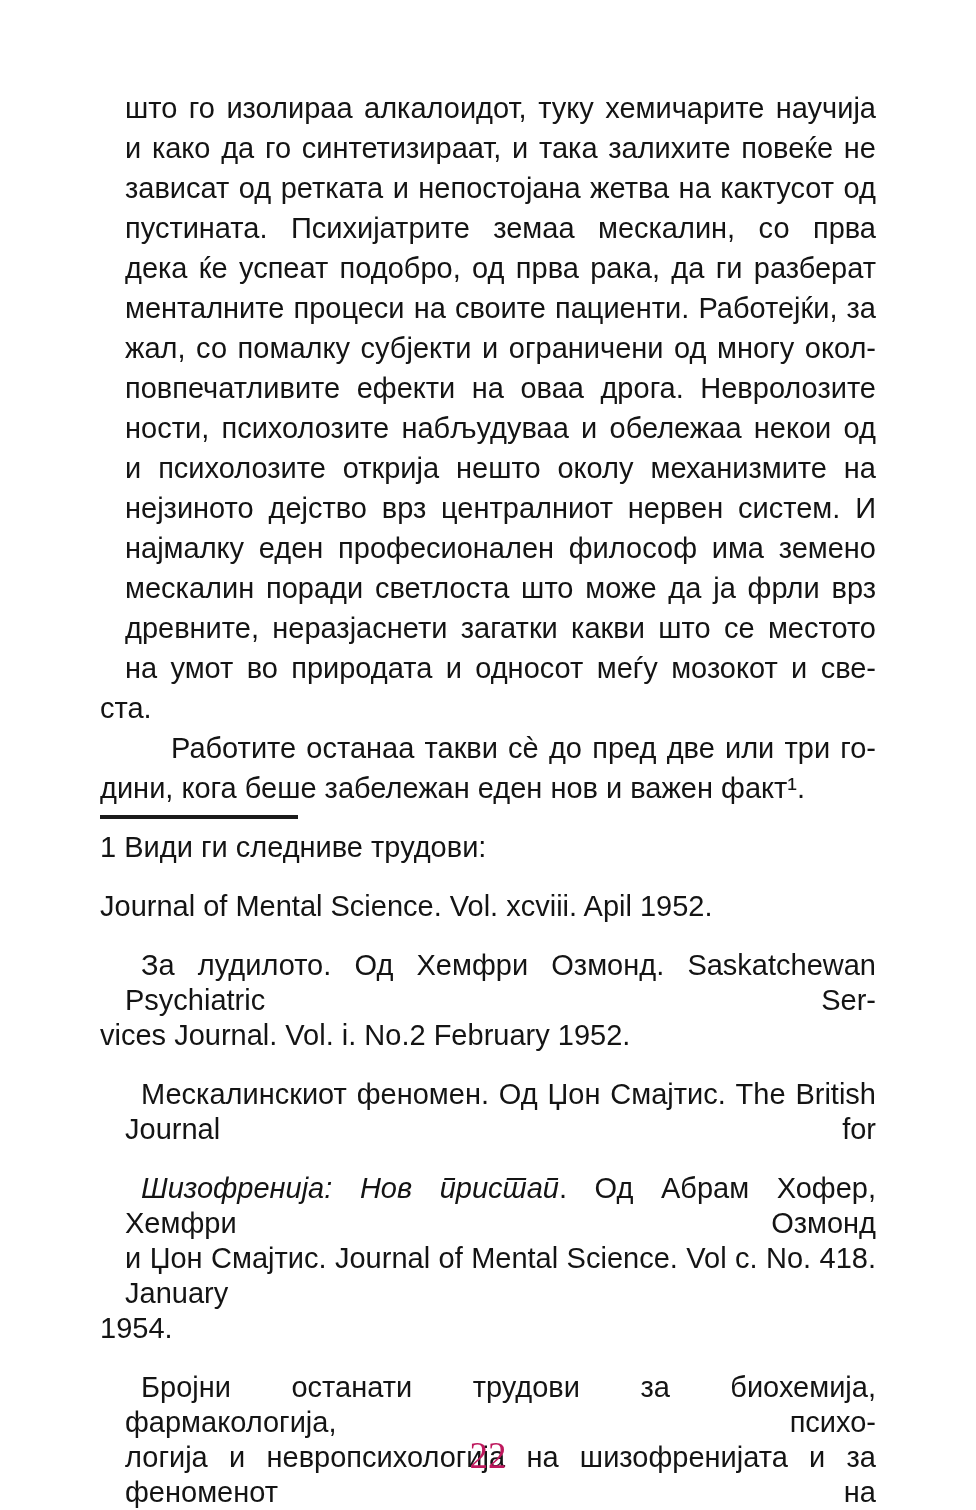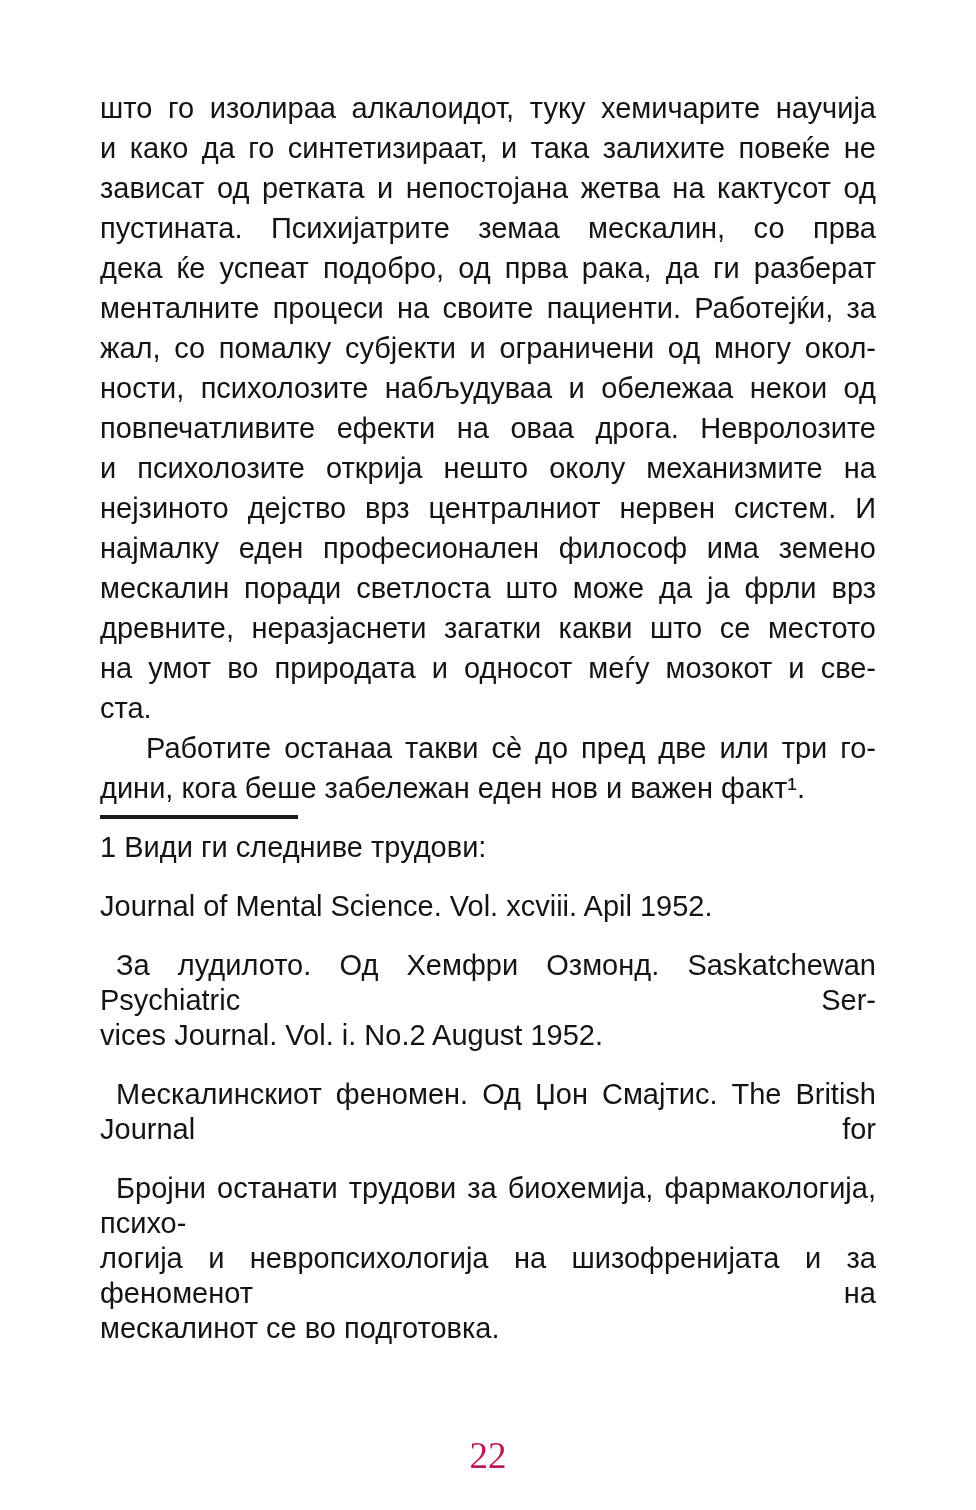--- a/index.html
+++ b/index.html
@@ -30,20 +30,21 @@
   }
   .footnotes .para { margin: 0 0 24px 0; }
   .footnotes .ind { text-indent: 16px; }
   .tline {
     text-align: left;
     min-height: 1em;
   }
   .tline.just {
     text-align: justify;
     text-align-last: justify;
+    margin-left: 25px;
   }
   .it { font-style: italic; }
   .footnote-rule {
     width: 198px;
     height: 0;
     border-top: 4px solid #1a1a1a;
     margin: 7px 0 11px 0;
   }
   .page-footer {
     position: absolute;
@@ -65,22 +66,22 @@
 
   <main class="body-text">
       <div class="para">
         <div class="tline just">што го изолираа алкалоидот, туку хемичарите научија</div>
         <div class="tline just">и како да го синтетизираат, и така залихите повеќе не</div>
         <div class="tline just">зависат од ретката и непостојана жетва на кактусот од</div>
         <div class="tline just">пустината. Психијатрите земаа мескалин, со прва</div>
         <div class="tline just">дека ќе успеат подобро, од прва рака, да ги разберат</div>
         <div class="tline just">менталните процеси на своите пациенти. Работејќи, за</div>
         <div class="tline just">жал, со помалку субјекти и ограничени од многу окол-</div>
+        <div class="tline just">повпечатливите ефекти на оваа дрога. Невролозите</div>
         <div class="tline just">ности, психолозите набљудуваа и обележаа некои од</div>
-        <div class="tline just">повпечатливите ефекти на оваа дрога. Невролозите</div>
         <div class="tline just">и психолозите открија нешто околу механизмите на</div>
         <div class="tline just">нејзиното дејство врз централниот нервен систем. И</div>
         <div class="tline just">најмалку еден професионален философ има земено</div>
         <div class="tline just">мескалин поради светлоста што може да ја фрли врз</div>
         <div class="tline just">древните, неразјаснети загатки какви што се местото</div>
         <div class="tline just">на умот во природата и односот меѓу мозокот и све-</div>
         <div class="tline">ста.</div>
       </div>
       <div class="para">
         <div class="tline just ind">Работите останаа такви сѐ до пред две или три го-</div>
@@ -92,24 +93,29 @@
 
   <section class="footnotes">
       <div class="para">
         <div class="tline">1 Види ги следниве трудови:</div>
       </div>
       <div class="para">
         <div class="tline">Journal of Mental Science. Vol. xcviii. Apil 1952.</div>
       </div>
       <div class="para">
         <div class="tline just ind">За лудилото. Од Хемфри Озмонд. Saskatchewan Psychiatric Ser-</div>
-        <div class="tline">vices Journal. Vol. i. No.2 August 1952.</div>
+        <div class="tline">vices Journal. Vol. i. No.2 February 1952.</div>
       </div>
       <div class="para">
         <div class="tline just ind">Мескалинскиот феномен. Од Џон Смајтис. The British Journal for</div>
+      </div>
+      <div class="para">
+        <div class="tline just ind"><span class="it">Шизофренија: Нов пристап</span><span>. Од Абрам Хофер, Хемфри Озмонд</span></div>
+        <div class="tline just">и Џон Смајтис. Journal of Mental Science. Vol c. No. 418. January</div>
+        <div class="tline">1954.</div>
       </div>
       <div class="para">
         <div class="tline just ind">Бројни останати трудови за биохемија, фармакологија, психо-</div>
         <div class="tline just">логија и невропсихологија на шизофренијата и за феноменот на</div>
         <div class="tline">мескалинот се во подготовка.</div>
       </div>
     </section>
 
   <footer class="page-footer">
     <span class="page-number">22</span>

